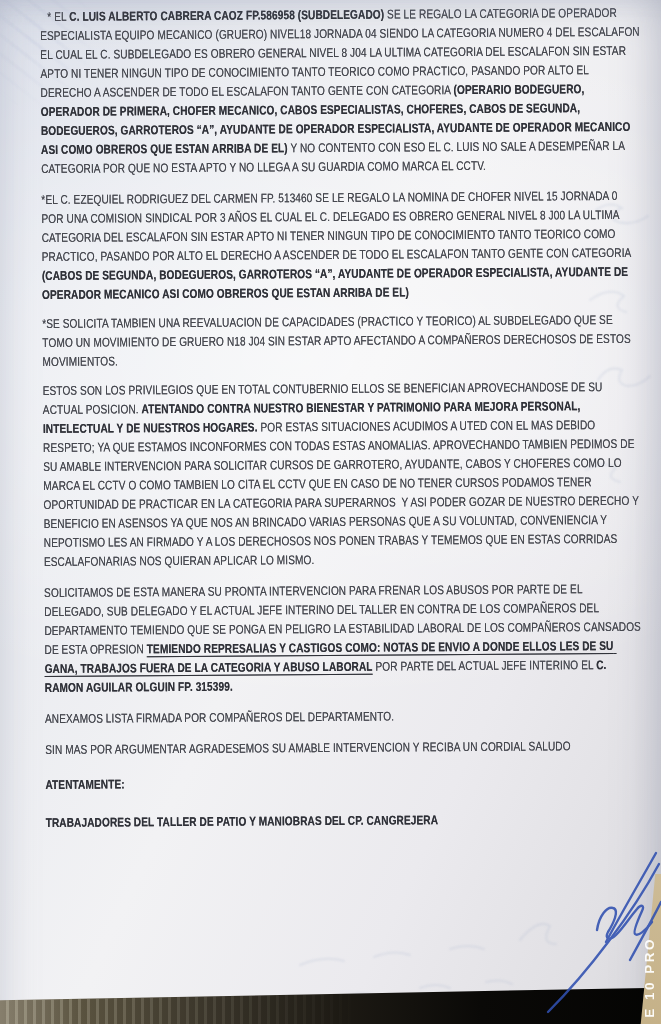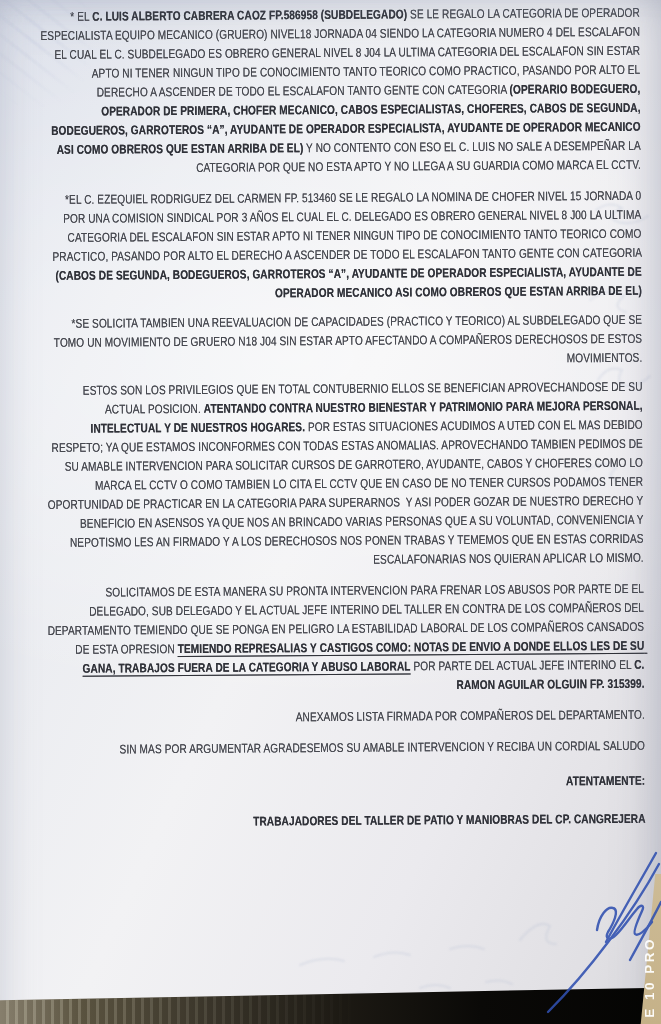--- a/index.html
+++ b/index.html
@@ -7,21 +7,20 @@
     width:661px;height:1024px;overflow:hidden;position:relative;
     font-family:"Liberation Sans",sans-serif;
     background:#e8e9ed;
   }
   
   .photo{
     position:absolute;inset:0;
     background:
       radial-gradient(900px 500px at 45% 35%, rgba(255,255,255,0.55), rgba(255,255,255,0) 70%),
       linear-gradient(115deg,#dde1eb 0%,#e9ebf0 22%,#f2f2f4 48%,#ebeaee 72%,#e0dfe3 92%,#d8d7db 100%);
-    text-align: right;
   }
   .photo-shade{
     position:absolute;inset:0;
     box-shadow:inset -28px 0 40px -20px rgba(120,125,145,.35),
                inset 0 30px 50px -30px rgba(130,140,170,.35),
                inset 26px 0 40px -26px rgba(140,145,165,.28);
     pointer-events:none;
   }
   
   .ghost-corner{

